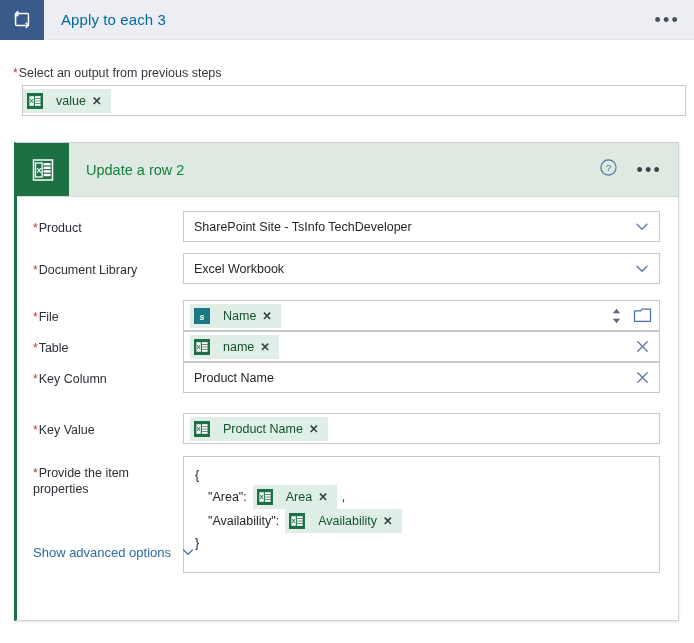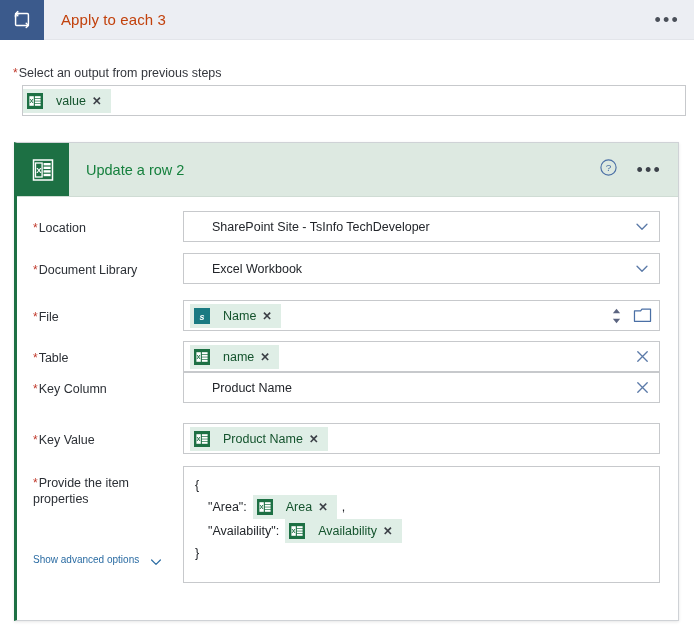--- a/index.html
+++ b/index.html
@@ -25,21 +25,21 @@
     display: flex; align-items: center;
     border-bottom: 1px solid #e3e5ea;
   }
   .loop-icon-box {
     width: 44px; height: 40px;
     background: #3b5a8c;
     display: flex; align-items: center; justify-content: center;
     flex: 0 0 44px;
   }
   .loop-title {
-    font-size: 15px; color: #c2410c;
+    font-size: 15px; color: #0369a1;
     margin-left: 17px; letter-spacing: .1px;
     white-space: nowrap;
   }
   .loop-ellipsis {
     margin-left: auto; margin-right: 14px;
     color: #4a4f58; font-size: 18px; letter-spacing: 2.2px;
     line-height: 10px; user-select: none;
   }
 
   
@@ -115,21 +115,21 @@
   }
   .row-label {
     width: 150px; flex: 0 0 150px;
     font-size: 12.5px; color: #2c3036;
     padding-top: 9px; line-height: 16px;
   }
   .ctl {
     flex: 1; min-width: 0;
     border: 1px solid #c7c9cc; background: #fff;
     height: 31px; display: flex; align-items: center;
-    padding: 0 0 0 28px;
+    padding: 0 0 0 10px;
   }
   .ctl.token-ctl { padding-left: 6px; }
   .ctl-text { font-size: 12.5px; color: #23262b; white-space: nowrap; }
   .ctl-right {
     margin-left: auto; display: flex; align-items: center;
     gap: 8px; padding-right: 8px;
   }
   .chev, .xbtn, .folder, .spin { cursor: pointer; display: block; }
 
   
@@ -142,22 +142,22 @@
     display: flex; align-items: center; min-height: 20px;
     font-size: 12.5px; color: #23262b;
   }
   .json-brace { padding-left: 1px; }
   .json-indent { padding-left: 14px; }
   .json-key { white-space: nowrap; margin-right: 6px; }
   .json-comma { margin-left: 5px; }
 
   .advanced {
     position: absolute; left: 16px; bottom: 13px;
-    display: flex; align-items: flex-start; gap: 9px;
-    color: #2b6ca3; font-size: 10px; cursor: pointer;
+    display: flex; align-items: flex-end; gap: 9px;
+    color: #2b6ca3; font-size: 13px; cursor: pointer;
   }
   .advanced span { text-decoration: none; }
 </style>
 </head>
 <body>
 
 <div id="root">
 
   <div class="loop-header">
     <div class="loop-icon-box">
@@ -217,21 +217,21 @@
           </svg>
         </span>
         <span class="hdr-dots">•••</span>
       </div>
     </div>
 
     <div class="form">
 
       <div class="row" style="margin-top:14px">
         <div class="row-label">
-          <span class="req-star">*</span><span>Location</span>
+          <span class="req-star">*</span><span>Product</span>
         </div>
         <div class="ctl">
           <span class="ctl-text">SharePoint Site - TsInfo TechDeveloper</span>
           <span class="ctl-right">
             <svg class="chev" width="18" height="18" viewBox="0 0 20 20">
               <path d="M4.5 7 L10 12.5 L15.5 7" fill="none" stroke="#5b7aa8" stroke-width="1.5" stroke-linecap="round" stroke-linejoin="round"></path>
             </svg>
           </span>
         </div>
       </div>
@@ -270,21 +270,21 @@
               <path d="M7 3 L11 8 L3 8 Z" fill="#5b6480"></path>
               <path d="M7 19 L11 14 L3 14 Z" fill="#5b6480"></path>
             </svg>
             <svg class="folder" width="19" height="17" viewBox="0 0 20 18">
               <path d="M1.5 4.2 L8 4.2 L9.4 2.2 L18.5 2.2 L18.5 15.2 L1.5 15.2 Z" fill="none" stroke="#4a6fa5" stroke-width="1.3" stroke-linejoin="round"></path>
             </svg>
           </span>
         </div>
       </div>
 
-      <div class="row" style="margin-top:10px">
+      <div class="row" style="margin-top:0">
         <div class="row-label">
           <span class="req-star">*</span><span>Table</span>
         </div>
         <div class="ctl token-ctl">
           <div class="chip">
             <span class="chip-ico">
               <svg width="18" height="18" viewBox="0 0 18 18">
                 <rect x="1" y="1" width="16" height="16" fill="#1d7044"></rect>
                 <rect x="3.4" y="4.2" width="4.4" height="9.6" fill="#ffffff"></rect>
                 <text x="5.6" y="11.4" font-size="6" fill="#1d7044" text-anchor="middle" font-family="Liberation Sans, sans-serif" font-weight="bold">X</text>

